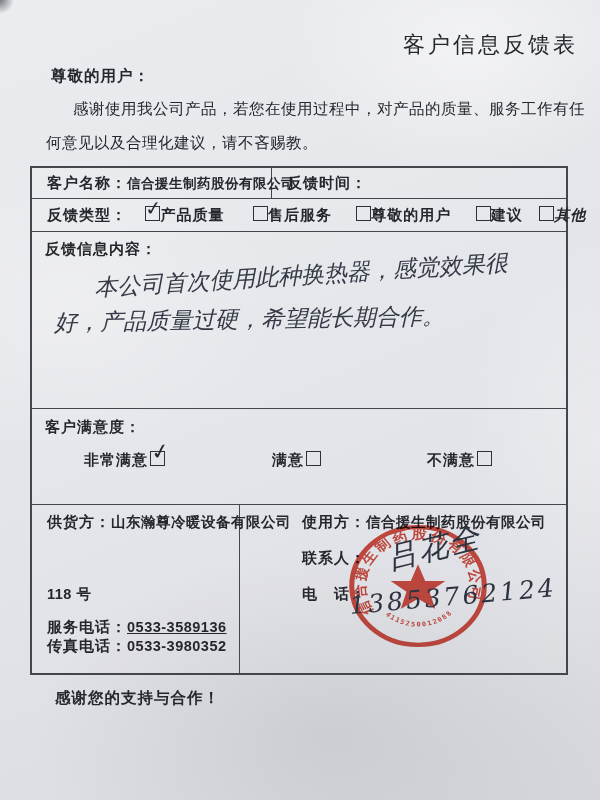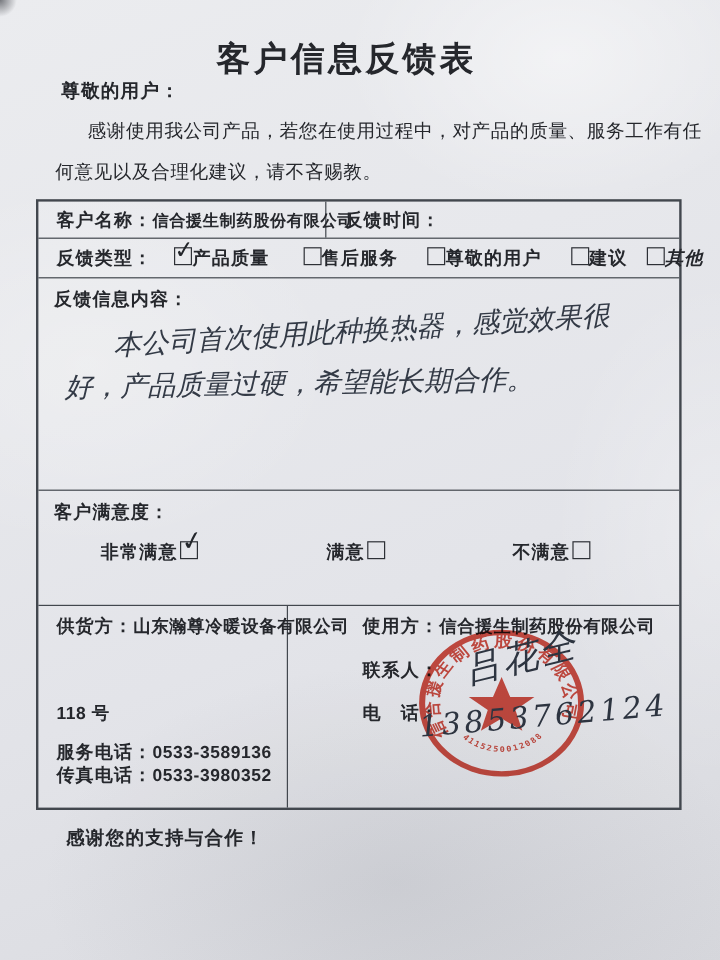--- a/index.html
+++ b/index.html
@@ -11,21 +11,21 @@
     position:relative;width:600px;height:800px;
     background:
       radial-gradient(circle at 0px 0px, rgba(55,58,64,0.65) 0px, rgba(55,58,64,0.0) 14px),
       radial-gradient(ellipse 260px 180px at 78% 6%, rgba(255,255,255,0.45), rgba(255,255,255,0) 70%),
       radial-gradient(ellipse 300px 220px at 12% 38%, rgba(255,255,255,0.25), rgba(255,255,255,0) 70%),
       radial-gradient(ellipse 420px 260px at 55% 92%, rgba(115,119,128,0.16), rgba(115,119,128,0) 70%),
       radial-gradient(ellipse 200px 300px at 100% 55%, rgba(255,255,255,0.28), rgba(255,255,255,0) 70%),
       linear-gradient(158deg,#ebecef 0%,#e6e7eb 35%,#e2e3e8 60%,#dcdde2 85%,#d6d7dc 100%);
   }
   .t{position:absolute;color:#25272c;white-space:nowrap;}
-  .title{left:0;width:578px;text-align:center;top:30px;font-size:28px;font-weight:700;letter-spacing:3px;}
+  .title{left:0;width:578px;text-align:right;top:30px;font-size:22px;font-weight:400;letter-spacing:3px;}
   .salutation{left:51px;top:66px;font-size:15.5px;font-weight:600;letter-spacing:1px;}
   .intro1{left:73px;top:99px;font-size:15.5px;letter-spacing:0.5px;}
   .intro2{left:46px;top:133px;font-size:15.5px;letter-spacing:0.5px;}
 
   .tbl{position:absolute;left:30px;top:166px;width:538px;border:2px solid #42474e;box-sizing:border-box;background:rgba(255,255,255,0.06);}
   .row{position:relative;border-bottom:1.5px solid #42474e;box-sizing:border-box;}
   .r1{height:31px;}
   .r2{height:33px;}
   .r3{height:177px;}
   .r4{height:96px;}
@@ -93,21 +93,21 @@
       <span class="cline lbl" style="top:9px;left:13px;">客户满意度：</span>
       <span class="chk-item" style="position:absolute;left:52px;top:42px;"><span>非常满意</span><span class="box" style="margin-left:2px;"><span class="tick" style="left:0px;top:-13px;font-size:22px;transform:rotate(-10deg);">✓</span></span></span>
       <span class="chk-item" style="position:absolute;left:240px;top:42px;"><span>满意</span><span class="box" style="margin-left:2px;"></span></span>
       <span class="chk-item" style="position:absolute;left:395px;top:42px;"><span>不满意</span><span class="box" style="margin-left:2px;"></span></span>
     </div>
 
     <div class="row r5">
       <div class="cell c-left5">
         <span class="cline" style="top:8px;"><span class="lbl">供货方：</span><span class="val" style="font-size:14.5px;">山东瀚尊冷暖设备有限公司</span></span>
         <span class="cline val" style="top:80px;font-size:14.5px;">118 号</span>
-        <span class="cline" style="top:113px;"><span class="lbl">服务电话：</span><span class="val" style="font-size:14.5px;">0533-3589136</span></span>
+        <span class="cline" style="top:113px;"><span class="lbl">服务电话：</span><span class="val" style="font-size:14.5px;text-decoration:underline;">0533-3589136</span></span>
         <span class="cline" style="top:132px;"><span class="lbl">传真电话：</span><span class="val" style="font-size:14.5px;">0533-3980352</span></span>
       </div>
       <div class="cell c-right5">
         <span class="cline" style="top:8px;"><span class="lbl">使用方：</span><span class="val" style="font-size:14.5px;">信合援生制药股份有限公司</span></span>
         <span class="cline lbl" style="top:44px;">联系人：</span>
         <span class="cline lbl" style="top:80px;">电　话：</span>
       </div>
     </div>
   </div>
 

